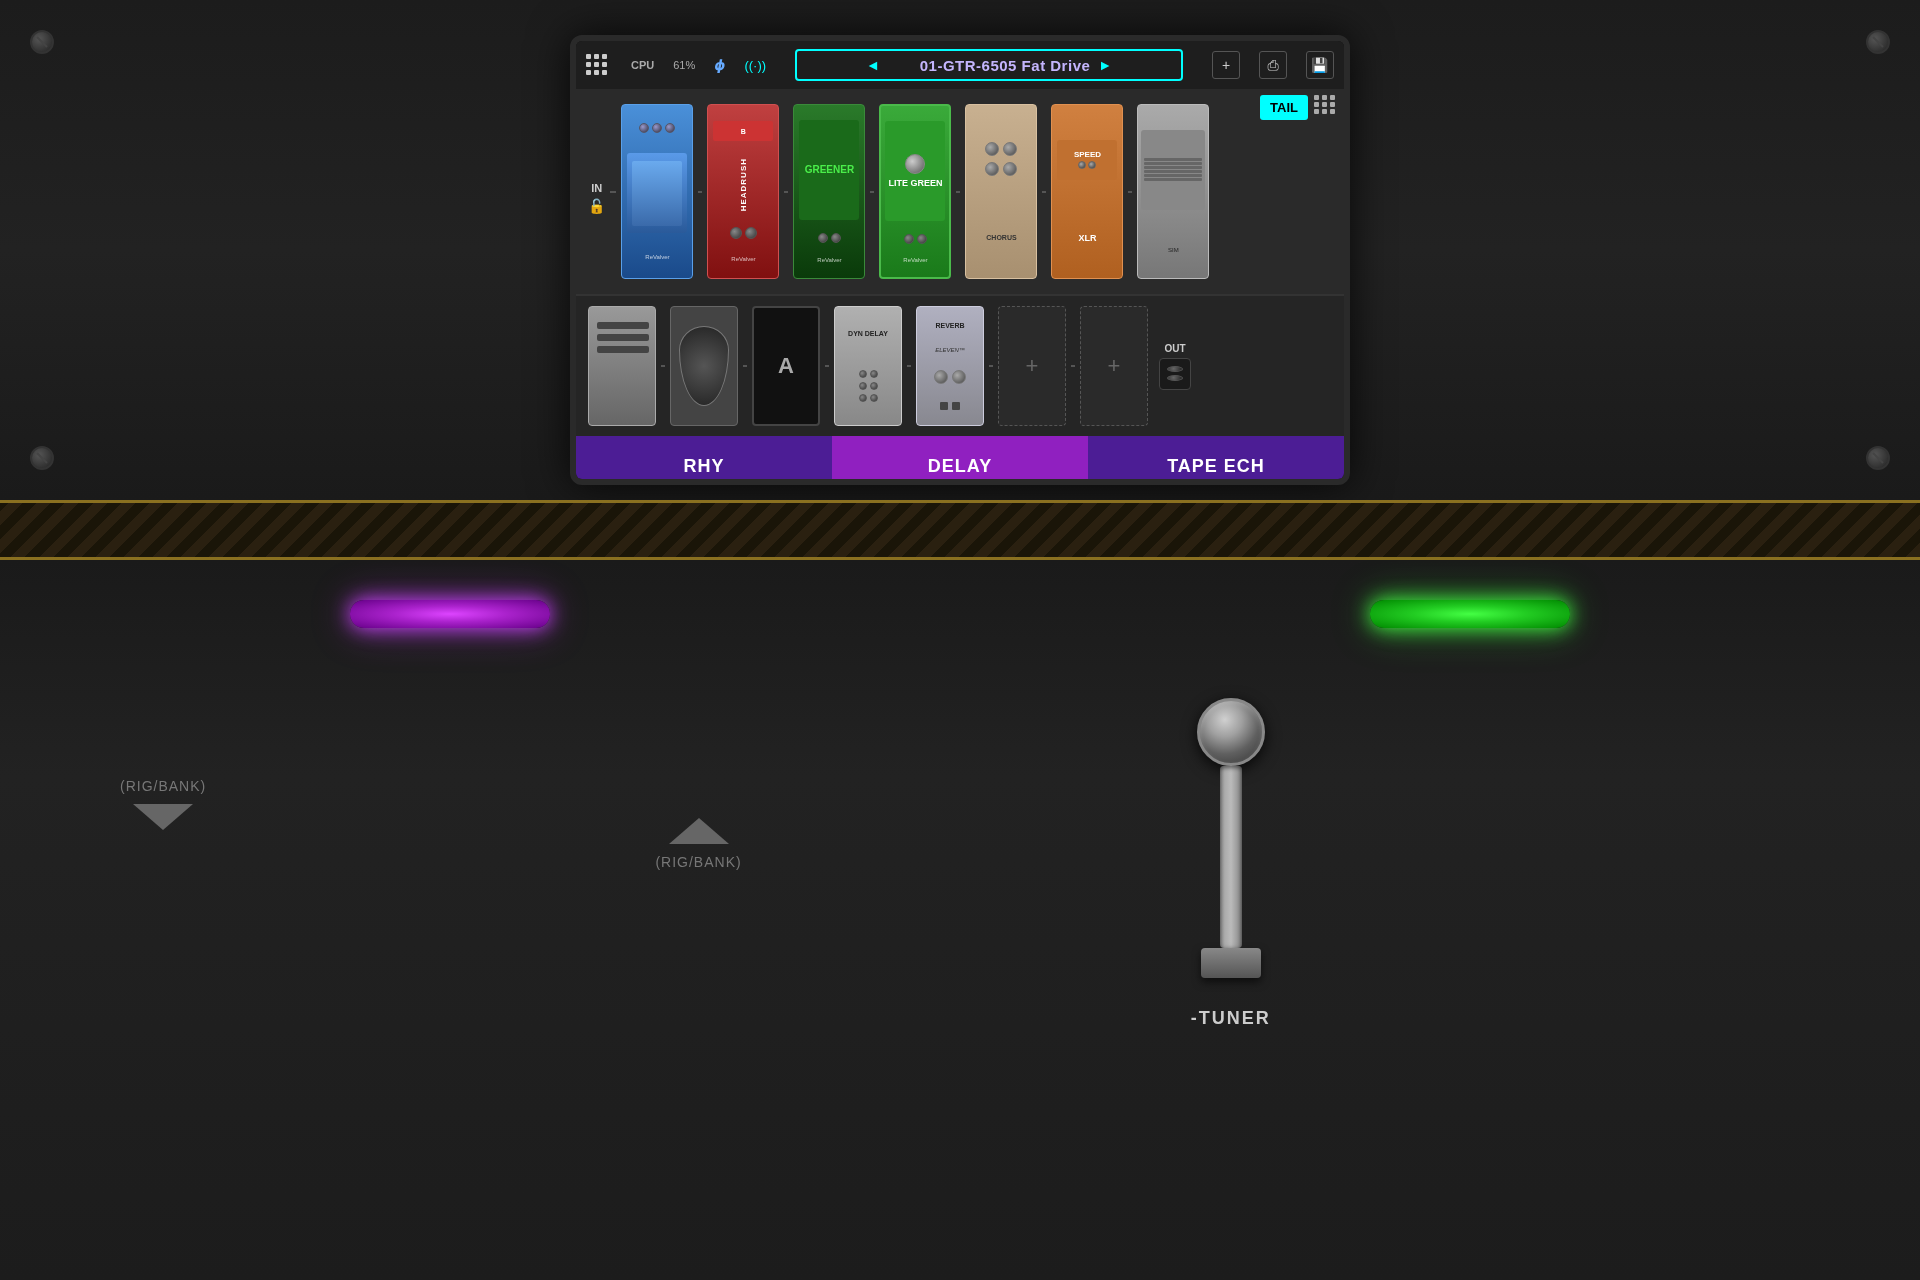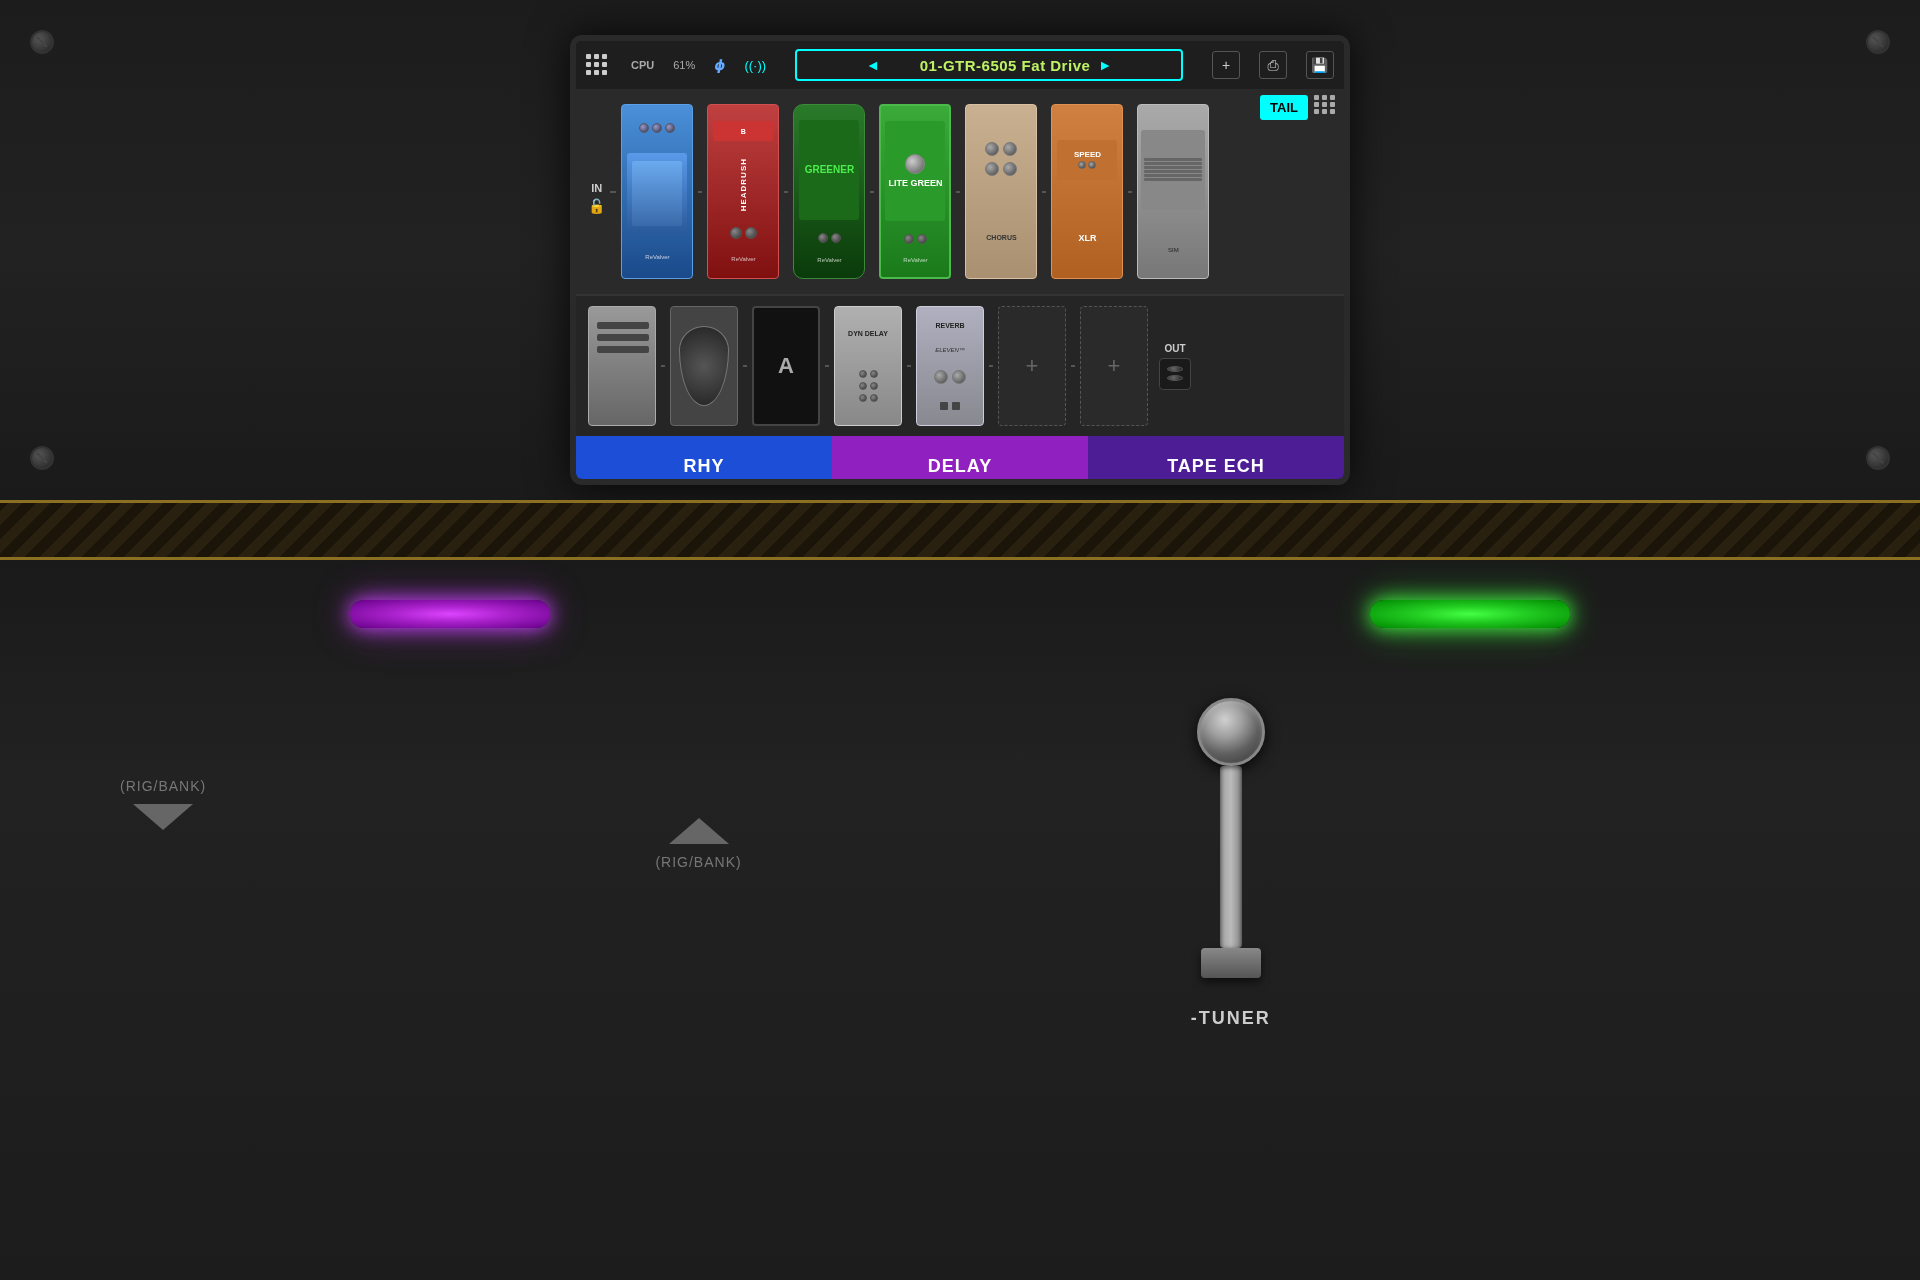--- a/index.html
+++ b/index.html
@@ -132,21 +132,21 @@
       margin: 0 10px;
     }
 
     .nav-arrow {
       color: #0ff;
       font-size: 14px;
       cursor: pointer;
     }
 
     .preset-name {
-      color: #bef264;
+      color: #c4b5fd;
       font-size: 15px;
       font-weight: bold;
       letter-spacing: 0.5px;
       margin-left: 32px;
     }
 
     .topbar-icon {
       width: 28px;
       height: 28px;
       border: 1px solid #555;
@@ -169,21 +169,21 @@
       flex: 1;
       display: flex;
       align-items: center;
       justify-content: center;
       font-size: 18px;
       font-weight: bold;
       letter-spacing: 1px;
       color: #fff;
     }
 
-    .preset-rhy { background: #1d4ed8; }
+    .preset-rhy { background: #4c1d95; }
     .preset-lead { background: #9020c0; }
     .preset-tape { background: #4c1d95; }
 
     
     .gold-stripe {
       width: 100%;
       height: 60px;
       background: repeating-linear-gradient(
         -45deg,
         #2a2010 0px,
@@ -387,21 +387,21 @@
                 <span style="font-size:8px;color:#fff;font-weight:bold;writing-mode:vertical-rl;transform:rotate(180deg);letter-spacing:1px;">HEADRUSH</span>
               </div>
               <div style="display:flex;gap:3px;">
                 <div style="width:12px;height:12px;border-radius:50%;background:radial-gradient(circle at 35% 35%,#888,#333);border:1px solid #555;"></div>
                 <div style="width:12px;height:12px;border-radius:50%;background:radial-gradient(circle at 35% 35%,#888,#333);border:1px solid #555;"></div>
               </div>
               <span style="font-size:6px;color:rgba(255,255,255,0.7);">ReValver</span>
             </div>
             <div style="width:4px;height:2px;background:#555;flex-shrink:0;"></div>
 
-            <div style="width:72px;height:175px;background:linear-gradient(180deg,#2a7a2a,#0a3a0a);border:1px solid #3a8a3a;border-radius:10px;display:flex;flex-direction:column;align-items:center;justify-content:space-around;padding:8px;flex-shrink:0;position:relative;text-align:right;">
+            <div style="width:72px;height:175px;background:linear-gradient(180deg,#2a7a2a,#0a3a0a);border:1px solid #3a8a3a;border-radius:4px;display:flex;flex-direction:column;align-items:center;justify-content:space-around;padding:8px;flex-shrink:0;position:relative;text-align:right;">
               <div style="background:#1a6a1a;width:60px;height:100px;border-radius:3px;display:flex;align-items:center;justify-content:center;">
                 <span style="font-size:10px;color:#4aee4a;font-weight:bold;">GREENER</span>
               </div>
               <div style="display:flex;gap:3px;">
                 <div style="width:10px;height:10px;border-radius:50%;background:radial-gradient(circle at 35% 35%,#888,#333);border:1px solid #555;"></div>
                 <div style="width:10px;height:10px;border-radius:50%;background:radial-gradient(circle at 35% 35%,#888,#333);border:1px solid #555;"></div>
               </div>
               <span style="font-size:6px;color:rgba(255,255,255,0.7);">ReValver</span>
             </div>
             <div style="width:4px;height:2px;background:#555;flex-shrink:0;"></div>

